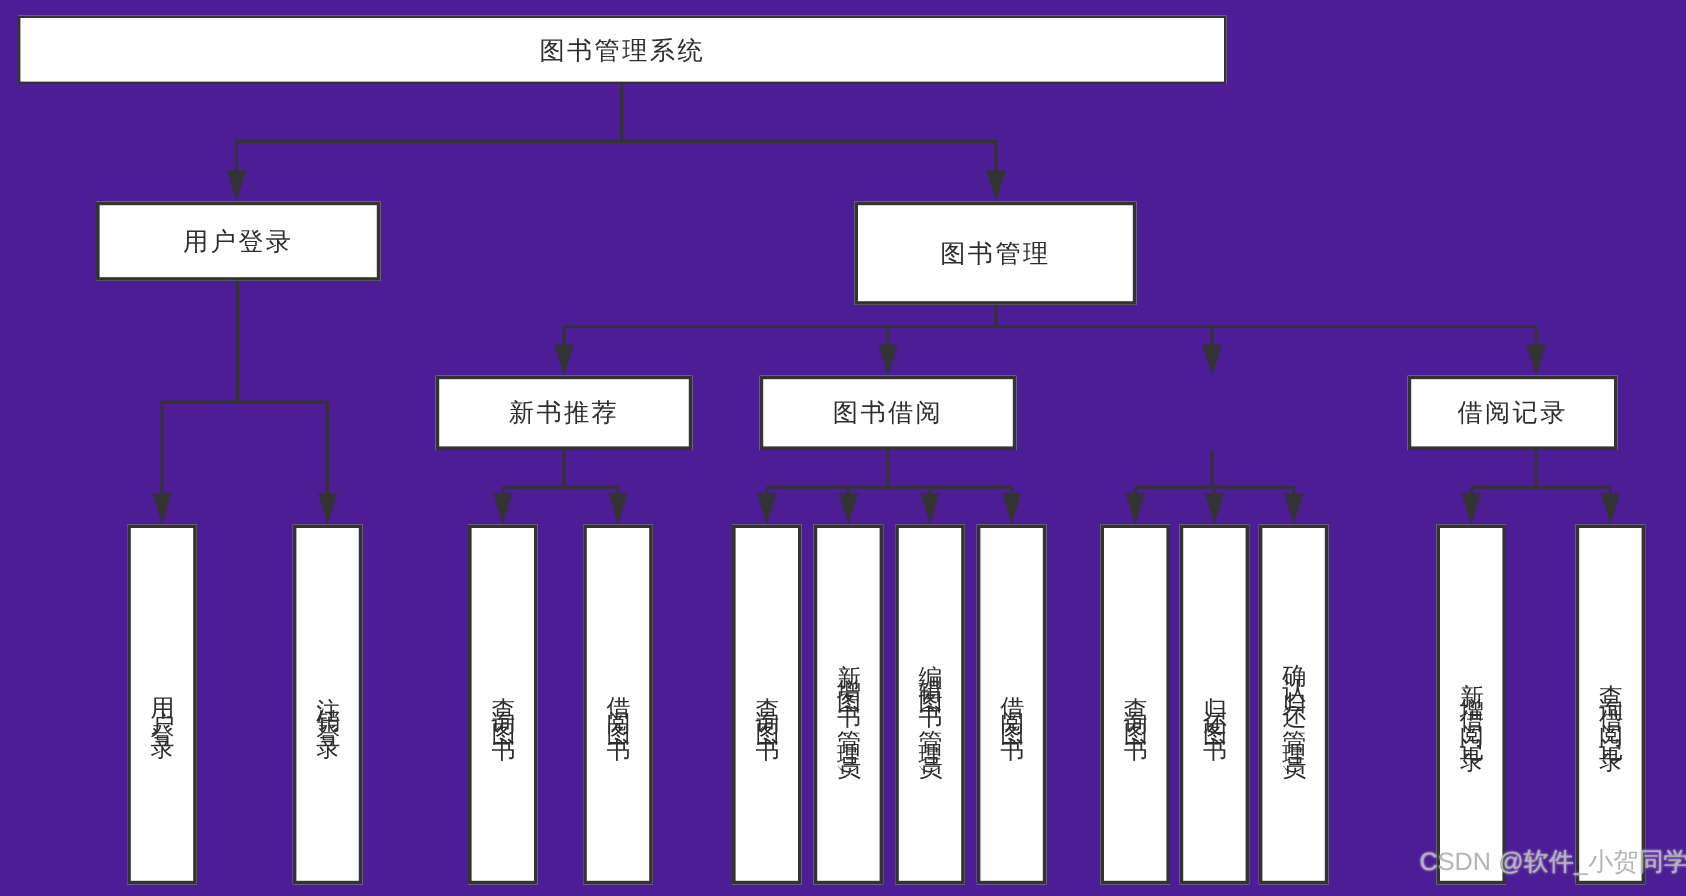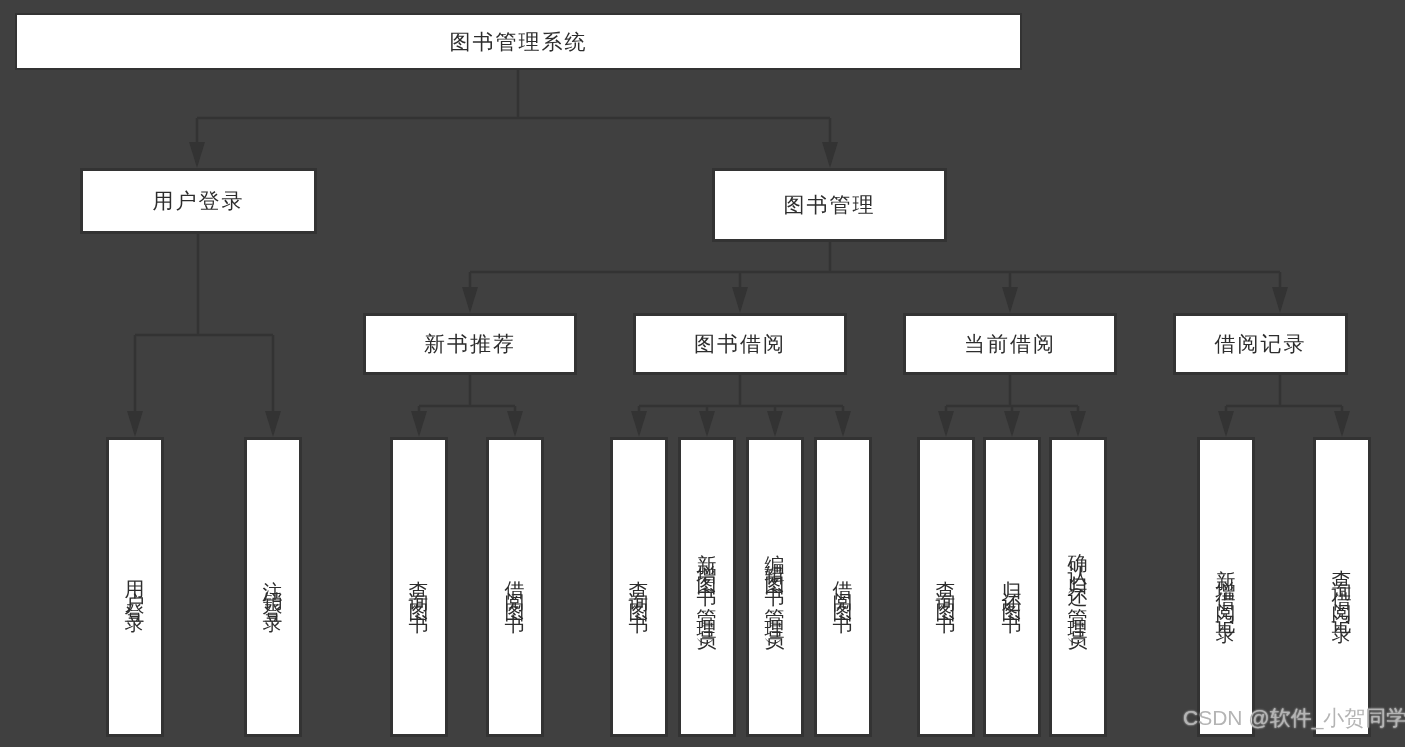--- a/index.html
+++ b/index.html
@@ -1,19 +1,19 @@
 <!DOCTYPE html>
 <html><head>
 <meta charset="utf-8">
 <style>
   html,body{margin:0;padding:0;background:#ffffff;}
   #canvas{
     position:relative;
     width:1405px;height:747px;
-    background:#404040;
+    background:#4c1d95;
     font-family:"Liberation Sans", sans-serif;
     overflow:hidden;
   }
   #wires{position:absolute;left:0;top:0;z-index:1;}
   .box{
     position:absolute;
     background:#ffffff;
     border:3px solid #333333;
     box-sizing:border-box;
     display:flex;align-items:center;justify-content:center;
@@ -81,32 +81,29 @@
     </g>
   </svg>
 
   <div class="box lvl0" style="left:15px;top:13px;width:1007px;height:57px">
     <span class="hlabel">图书管理系统</span>
   </div>
 
   <div class="box" style="left:80px;top:168px;width:237px;height:66px">
     <span class="hlabel">用户登录</span>
   </div>
-  <div class="box" style="left:712px;top:168px;width:235px;height:74px">
+  <div class="box" style="left:712px;top:168px;width:235px;height:86px">
     <span class="hlabel">图书管理</span>
   </div>
 
   <div class="box" style="left:363px;top:313px;width:214px;height:62px">
     <span class="hlabel">新书推荐</span>
   </div>
   <div class="box" style="left:633px;top:313px;width:214px;height:62px">
     <span class="hlabel">图书借阅</span>
-  </div>
-  <div class="box" style="left:903px;top:313px;width:214px;height:62px">
-    <span class="hlabel">当前借阅</span>
   </div>
   <div class="box" style="left:1173px;top:313px;width:175px;height:62px">
     <span class="hlabel">借阅记录</span>
   </div>
 
   <div class="box" style="left:106px;top:437px;width:58px;height:300px">
     <span class="vlabel">用户登录</span>
   </div>
   <div class="box" style="left:244px;top:437px;width:58px;height:300px">
     <span class="vlabel">注销登录</span>

